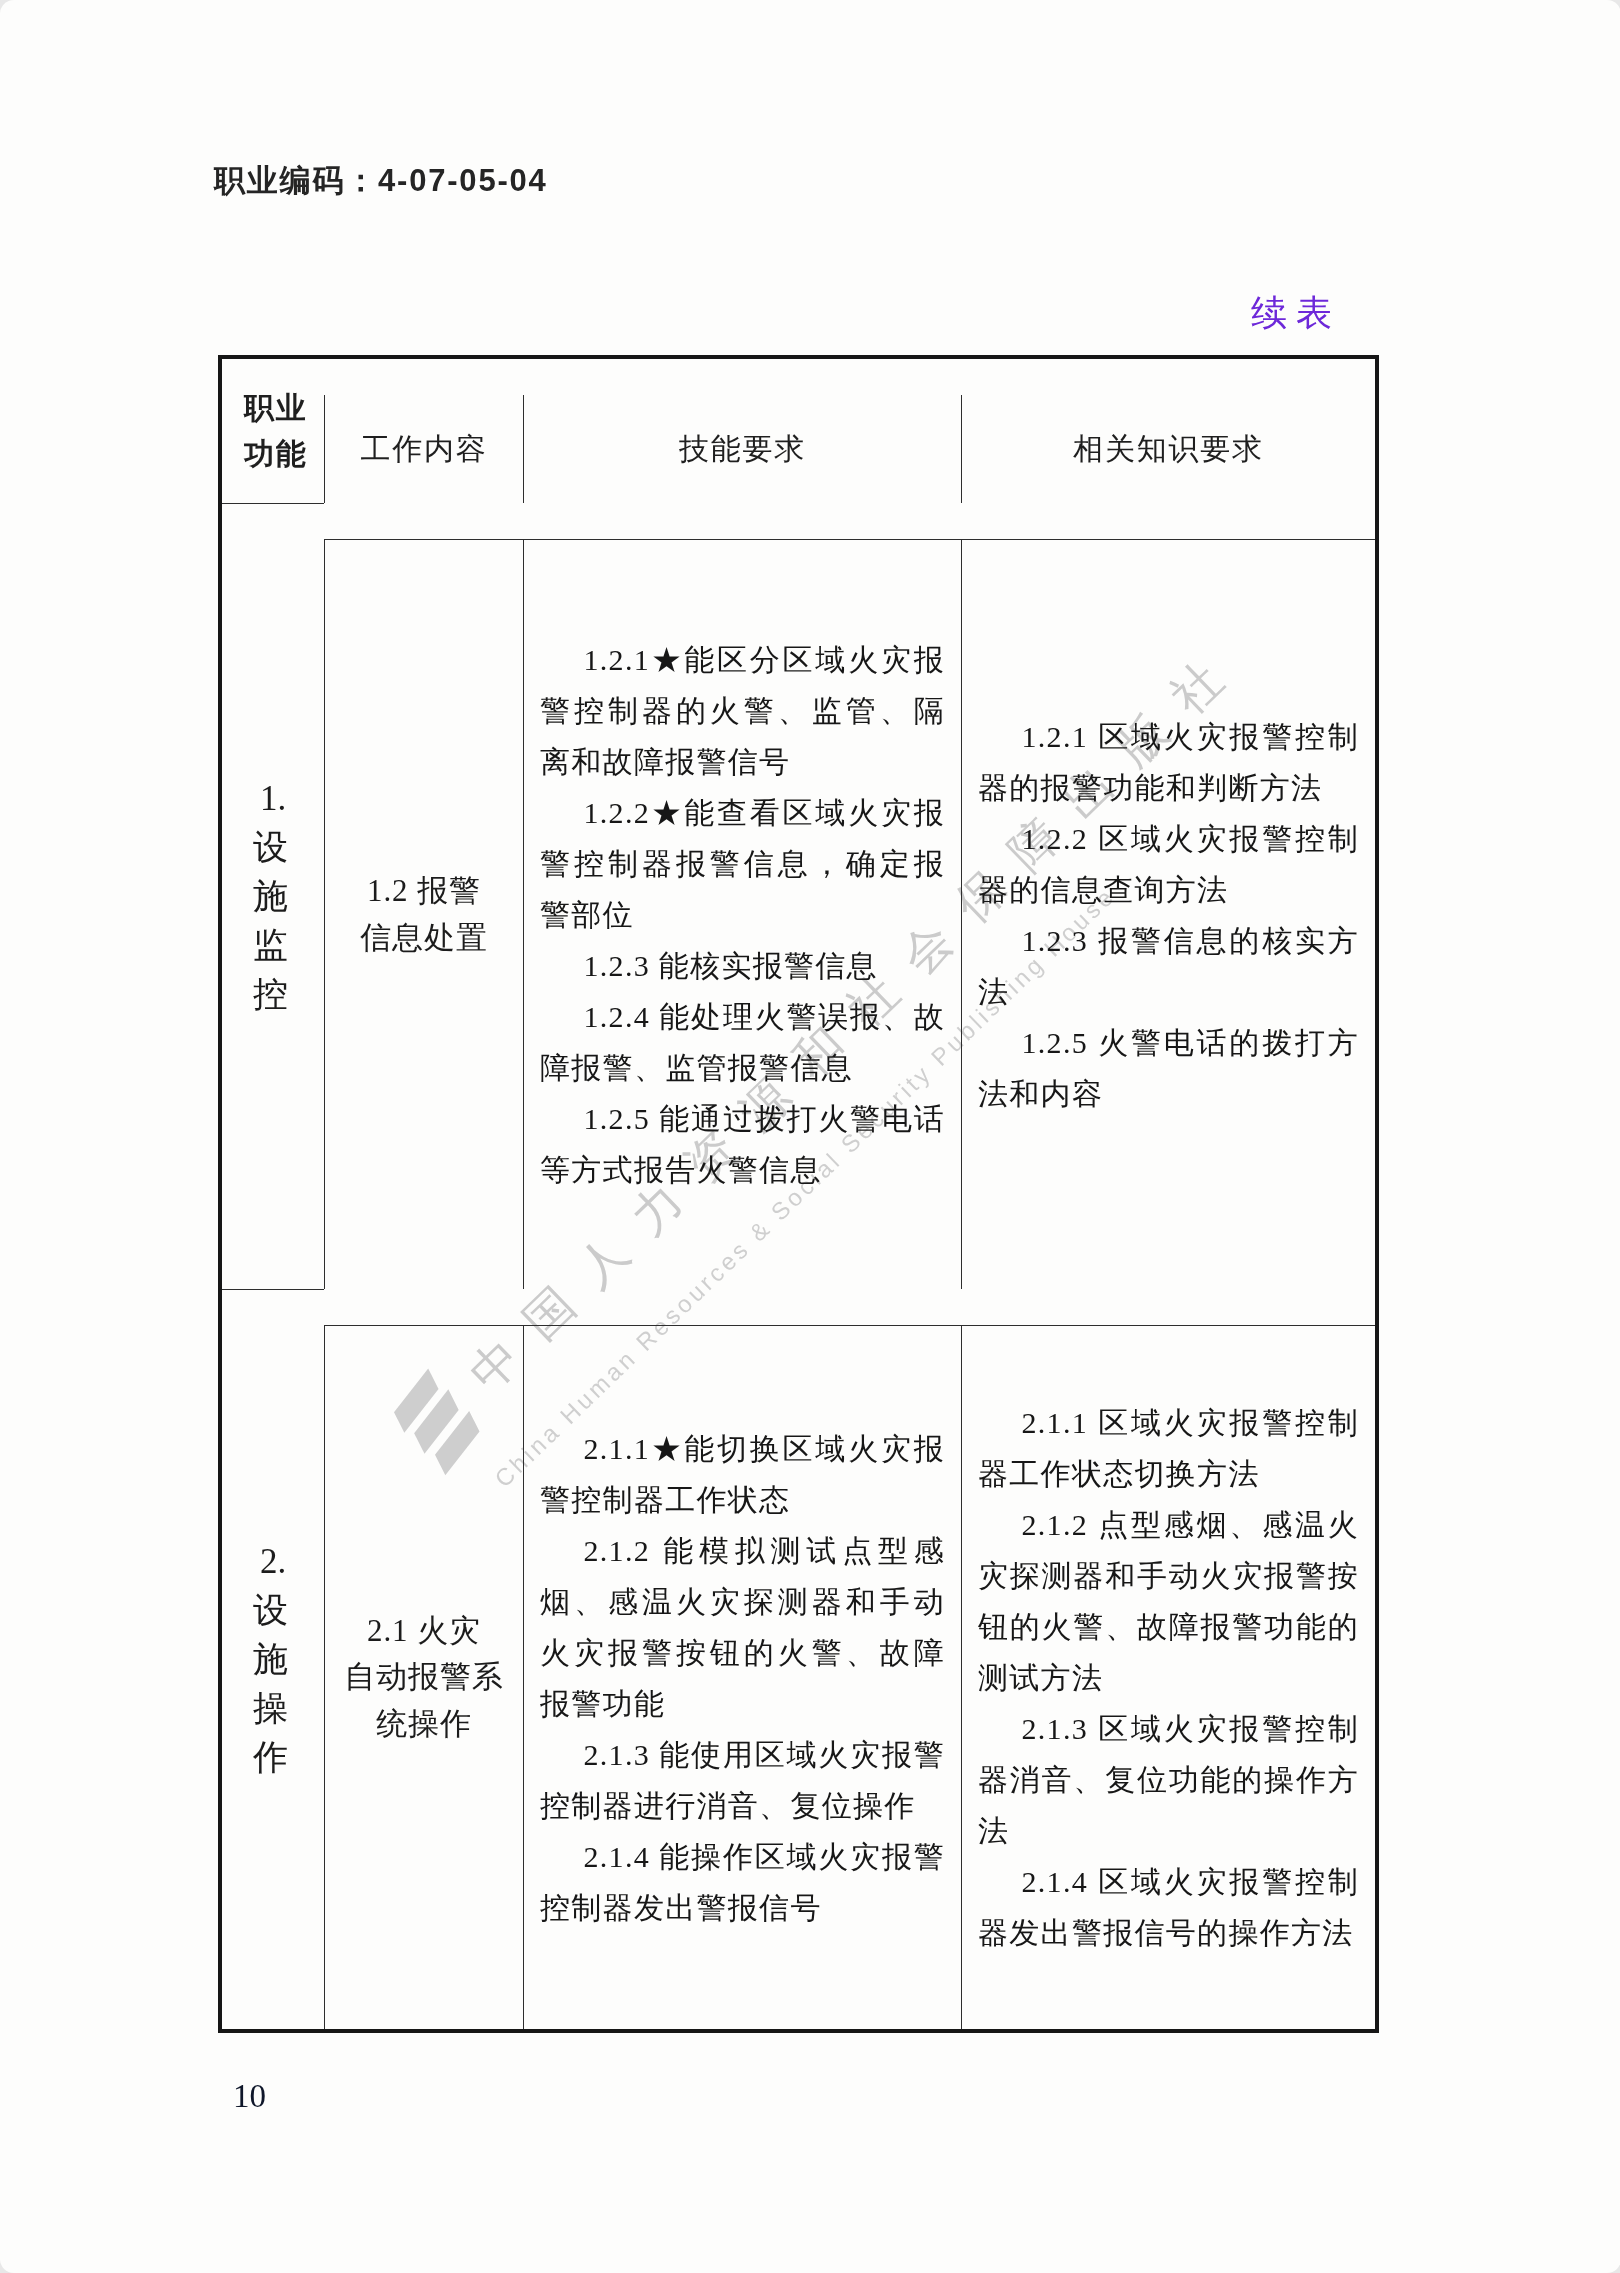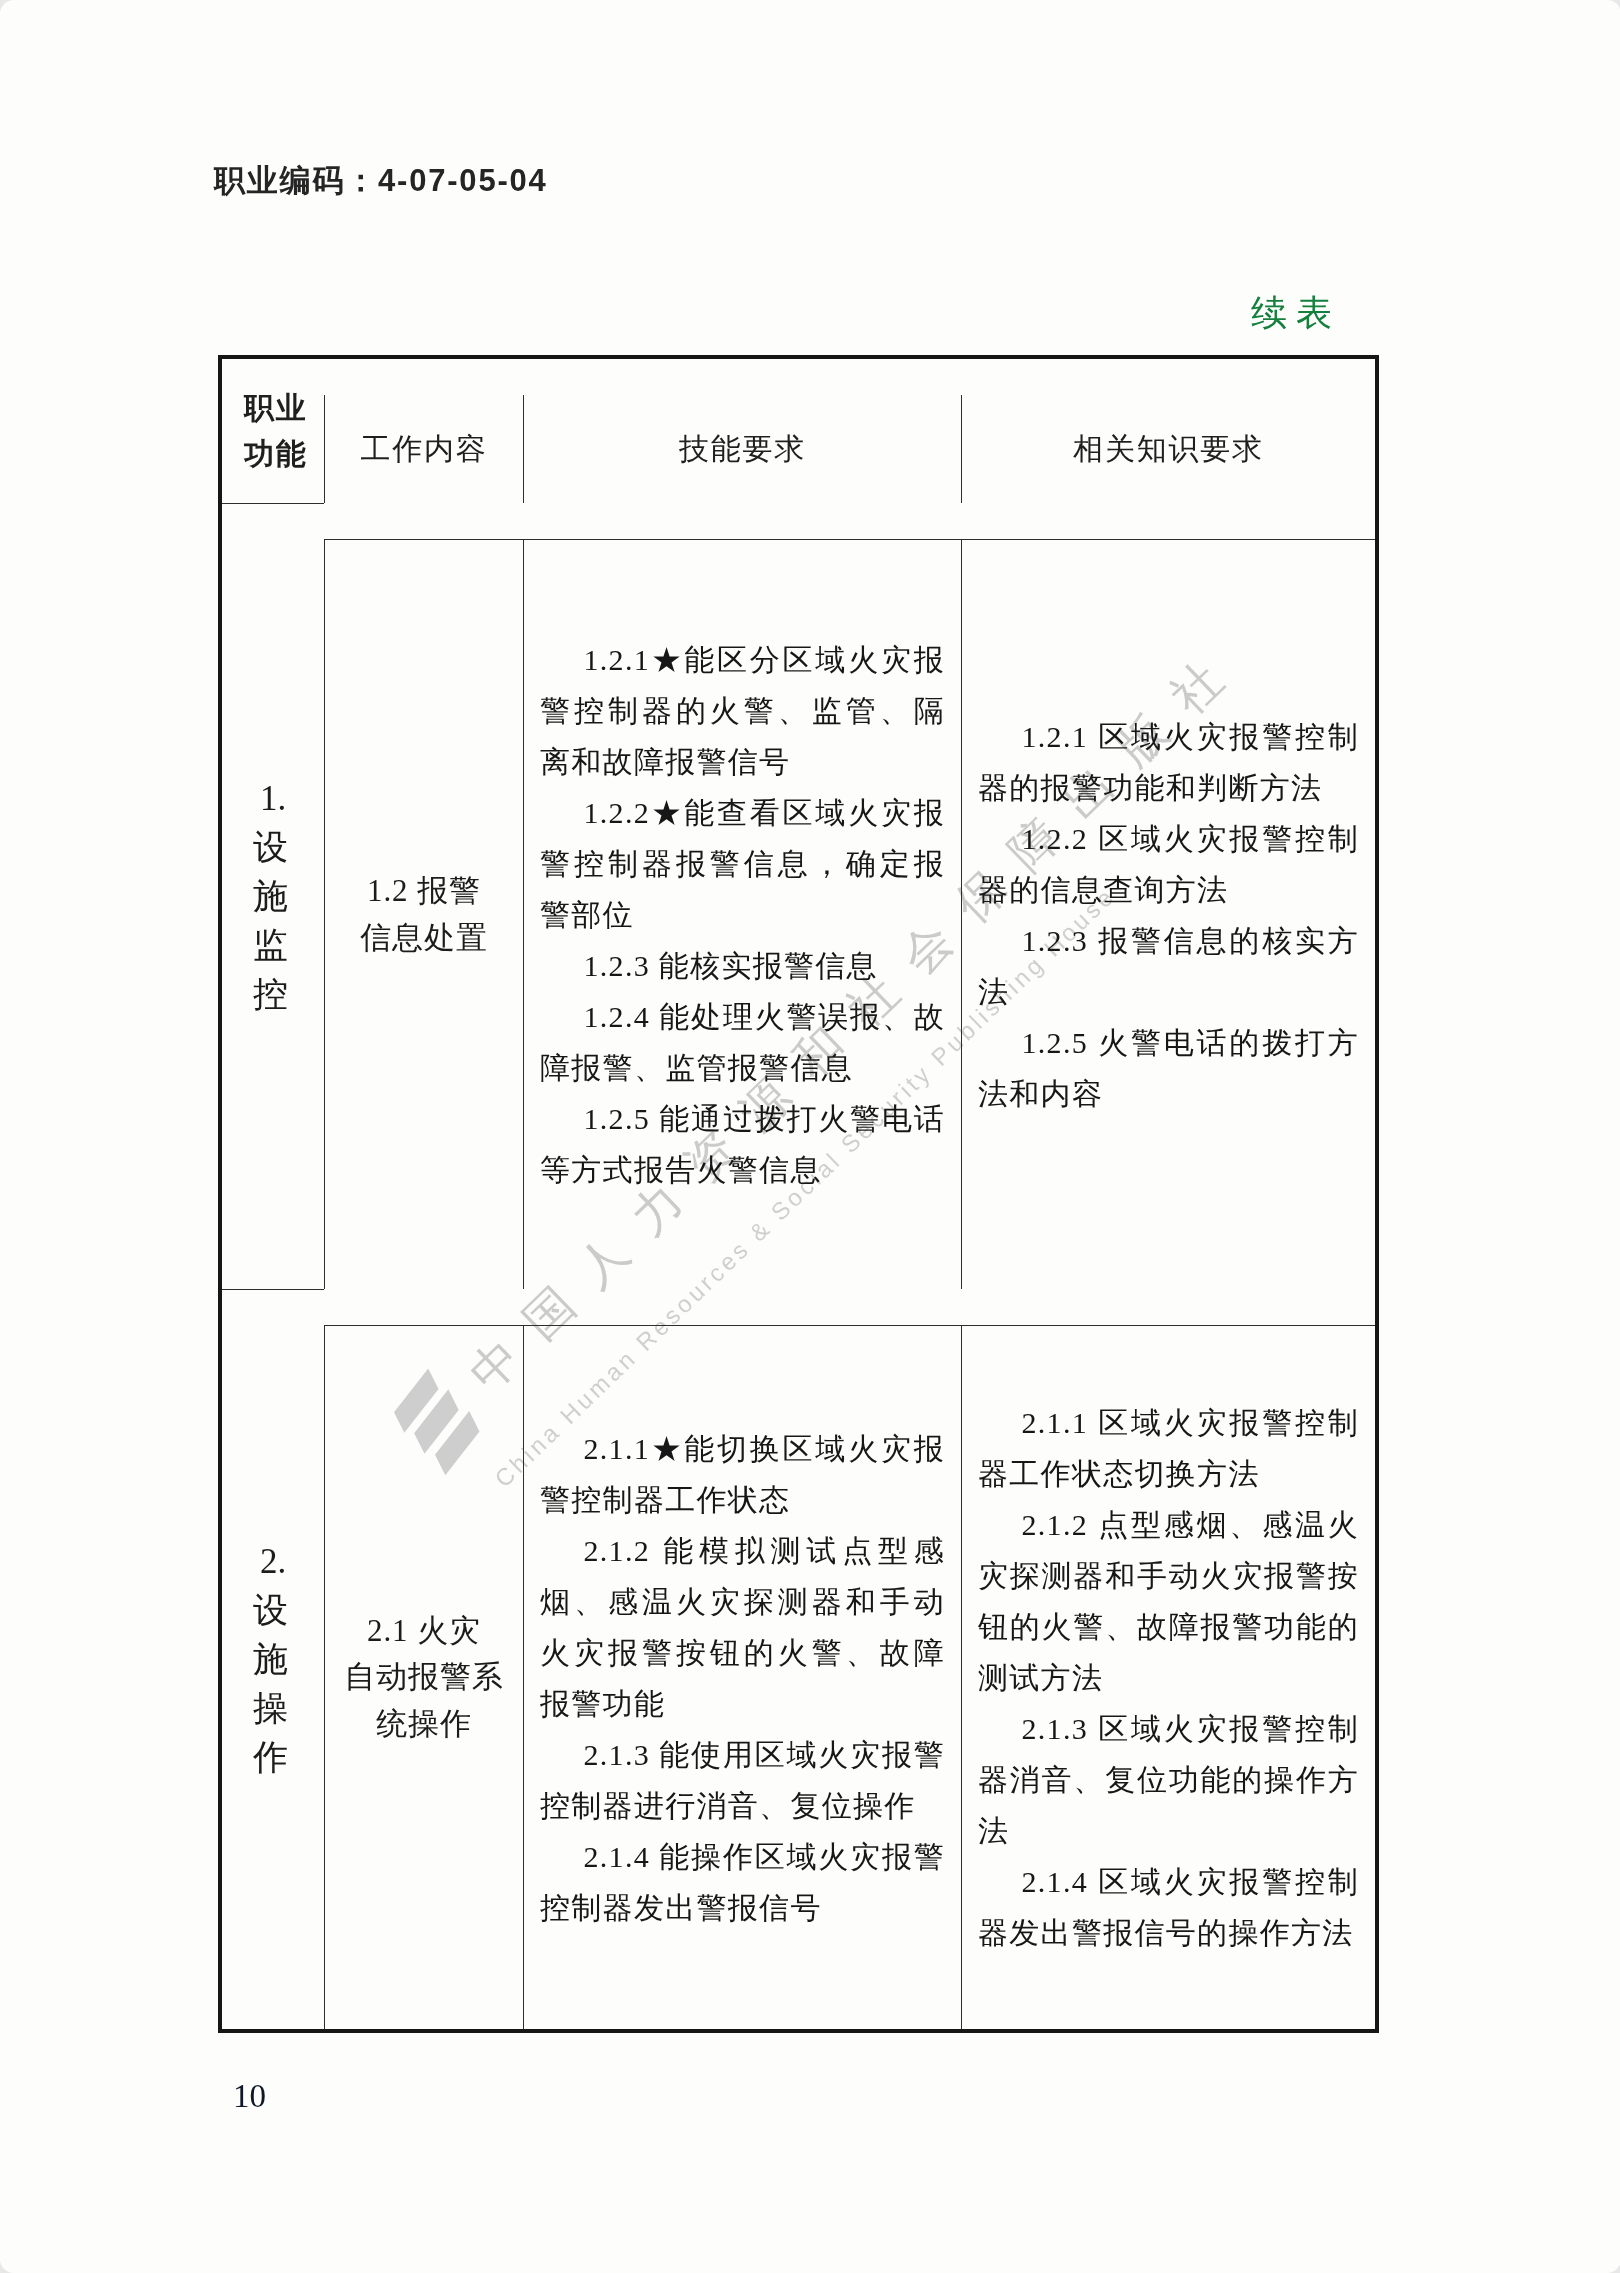--- a/index.html
+++ b/index.html
@@ -14,21 +14,21 @@
   }
 
   
   .doc-code{
     position:absolute;left:214px;top:160px;
     font-family:"Liberation Sans","DejaVu Sans",sans-serif;
     font-weight:700;font-size:31px;letter-spacing:1.8px;color:#252525;
   }
   .continued{
     position:absolute;left:1251px;top:289px;
-    font-size:36px;letter-spacing:9px;color:#15803d;
+    font-size:36px;letter-spacing:9px;color:#6d28d9;
   }
   .page-num{
     position:absolute;left:233px;top:2078px;
     font-size:33px;color:#0f172a;
   }
 
   
   .wm-band{
     position:absolute;left:417px;top:1401px;
     transform:rotate(-44deg);transform-origin:0 50%;

